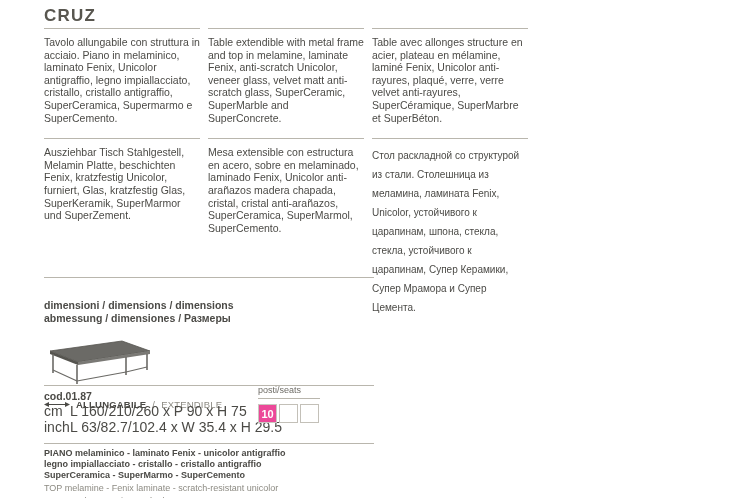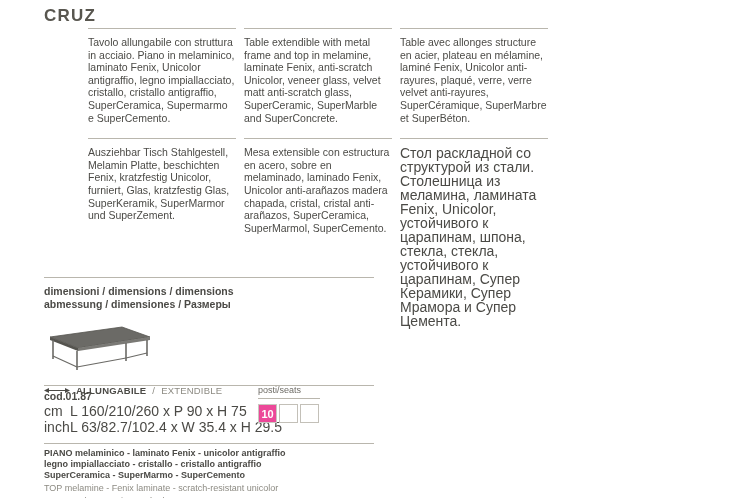--- a/index.html
+++ b/index.html
@@ -37,46 +37,45 @@
   
   .desc-grid {
     position: absolute;
     left: 44px;
     top: 28px;
     width: 660px;
   }
   .desc-row {
     display: flex;
     gap: 0px;
-    margin-left: 44px;
   }
   .desc-col {
     width: 156px;
     margin-right: 8px;
     padding-top: 7px;
     border-top: 1px solid #b9b6ad;
     font-size: 10.5px;
     line-height: 12.6px;
     color: #4b4a46;
   }
   .desc-col:last-child { margin-right: 0; }
   .desc-row.second .desc-col {
     margin-top: 14px;
   }
   .desc-col p { margin: 0; }
-  .desc-col.cyr { font-size: 14px; line-height: 14px; }
+  .desc-col.cyr { font-size: 10px; line-height: 19px; }
 
   
   .dim-section {
     position: absolute;
     left: 44px;
     top: 277px;
     width: 330px;
     border-top: 1px solid #b9b6ad;
-    padding-top: 7px;
+    padding-top: 21px;
   }
   .dim-head {
     font-size: 10.5px;
     font-weight: bold;
     line-height: 13px;
     color: #4b4a46;
   }
 
   
   .drawing-wrap {

